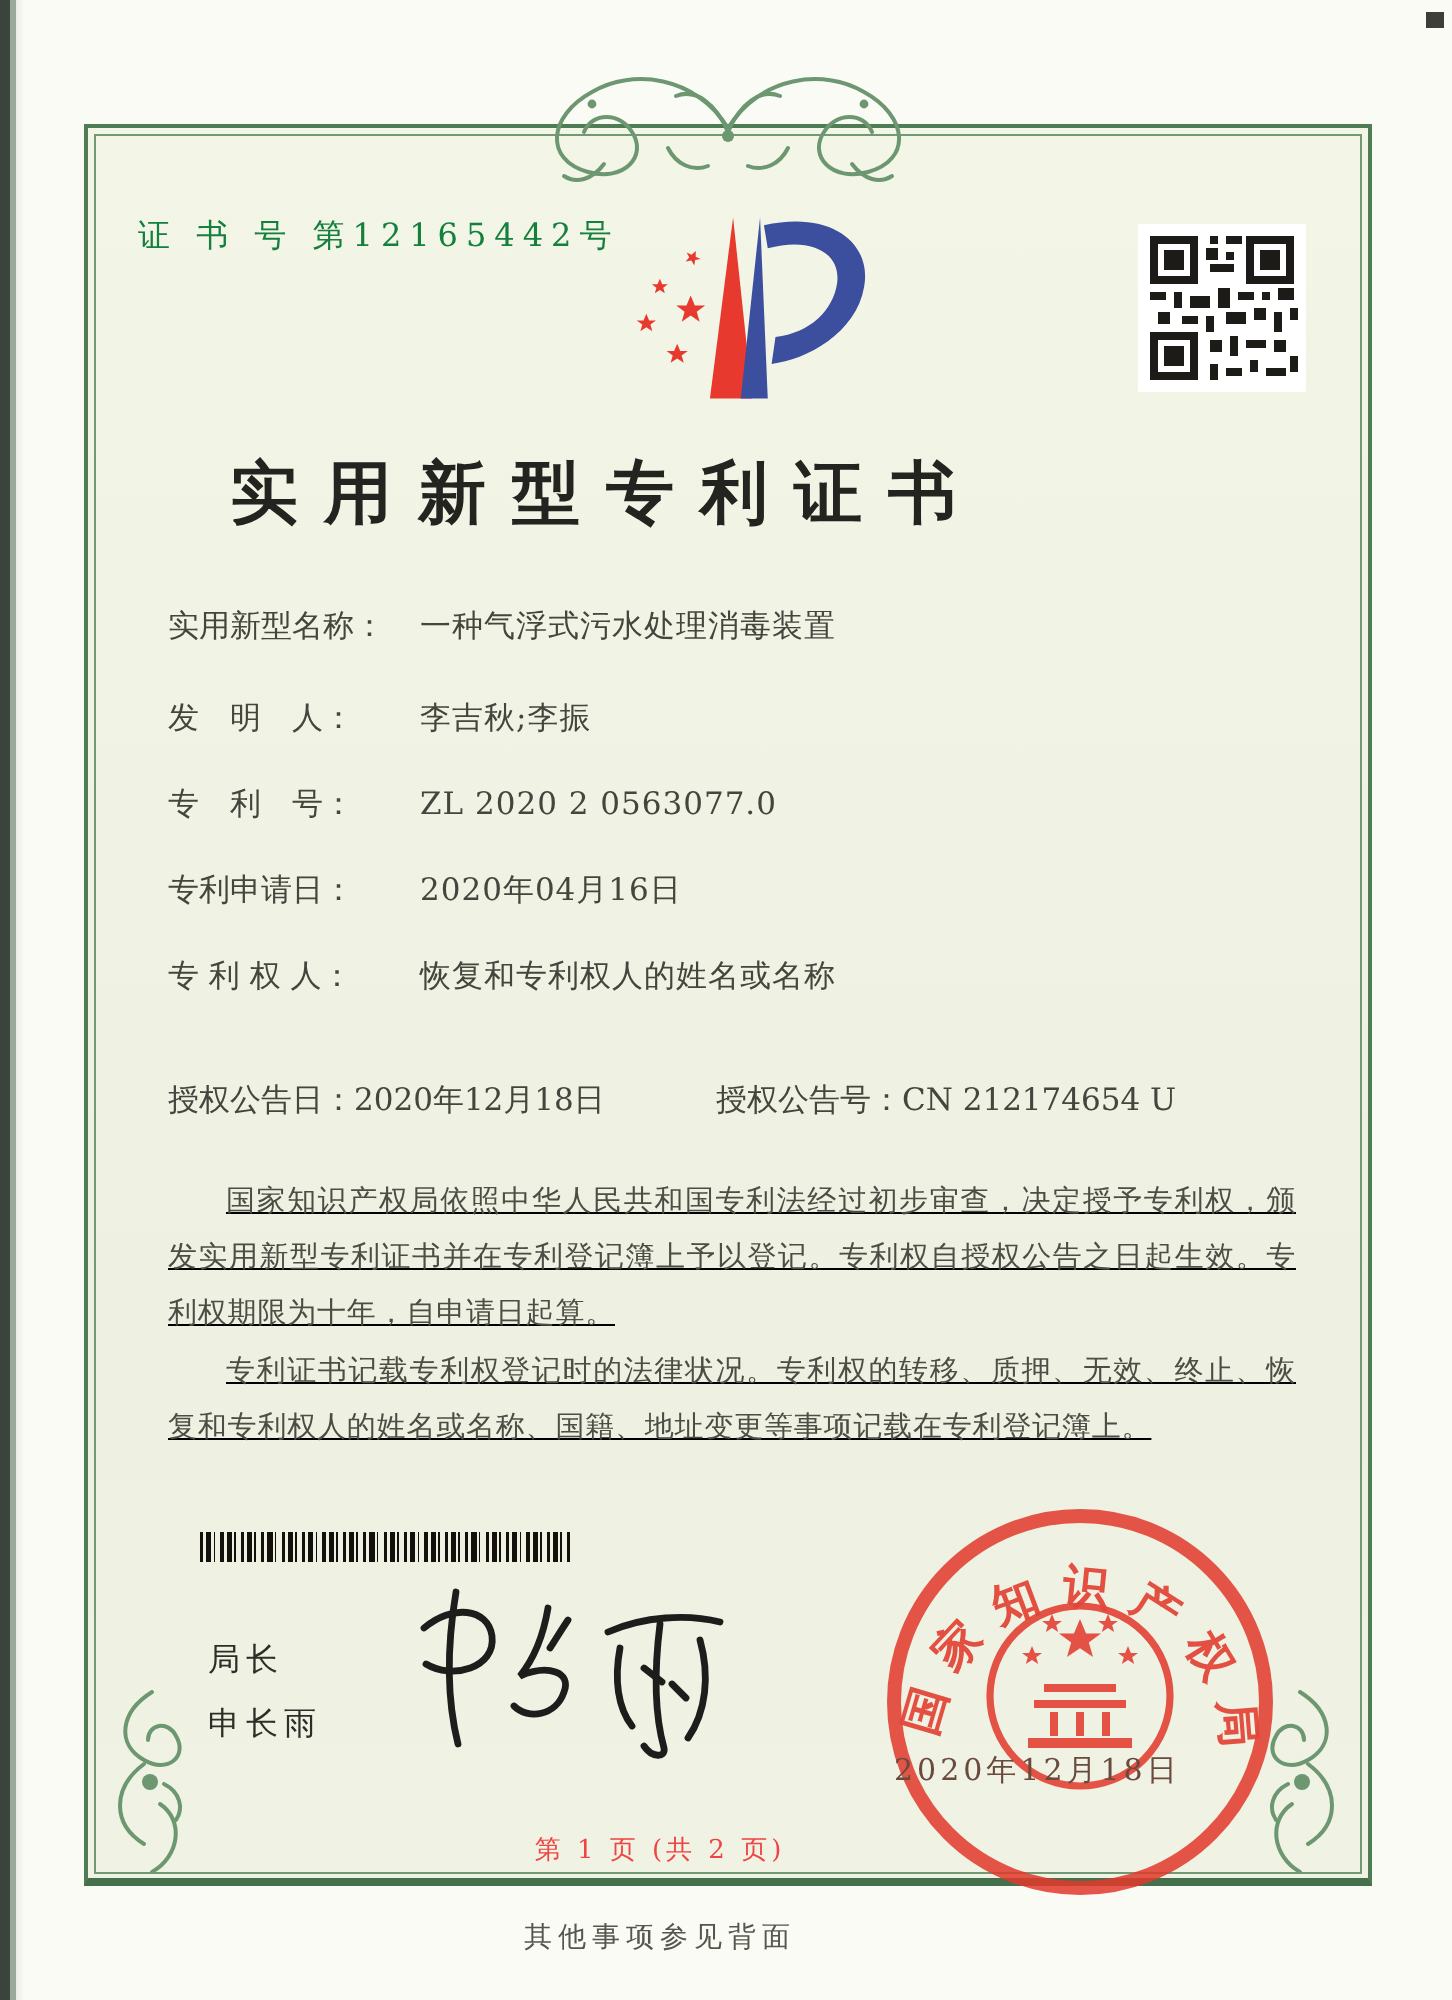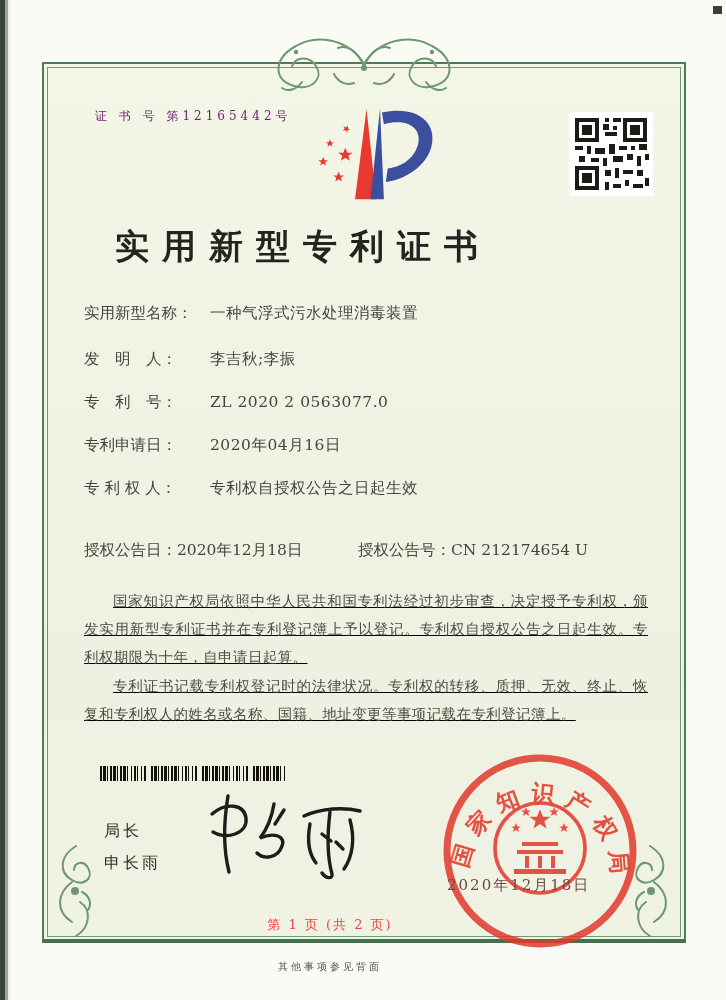--- a/index.html
+++ b/index.html
@@ -11,21 +11,21 @@
   .scan-edge{position:absolute;left:0;top:0;width:12px;height:100%;
     background:linear-gradient(90deg,#3a443c 0 5px,#9aa89c 5px 8px,rgba(180,190,180,.25) 8px,transparent);}
   .scan-dot{position:absolute;right:4px;top:6px;width:9px;height:8px;background:#3d3d39;}
   .frame{
     position:absolute;left:42px;top:62px;width:644px;height:881px;
     border:2px solid #4e7d55;border-bottom:4px solid #44704b;
     background:linear-gradient(180deg,#f3f5e7,#eef0e1 70%,#f0f2e3);
     box-sizing:border-box;
   }
   .frame-inner{position:absolute;left:3px;top:3px;right:3px;bottom:2px;border:1px solid #6f9a74;}
-  .certno{position:absolute;left:95px;top:108px;font-size:12px;letter-spacing:4px;color:#701a75;}
+  .certno{position:absolute;left:69px;top:108px;font-size:16px;letter-spacing:4px;color:#15803d;}
   .logo{position:absolute;left:295px;top:101px;width:145px;height:106px;}
   .qr{position:absolute;left:569px;top:112px;width:84px;height:84px;background:#fff;}
   .title{position:absolute;left:0;width:606px;top:224px;text-align:center;
     font-size:34px;font-weight:bold;letter-spacing:13px;color:#23231f;}
   .field-row{position:absolute;left:84px;width:570px;font-size:15.5px;color:#45453e;white-space:nowrap;}
   .field-label{display:inline-block;min-width:126px;}
   .field-value{letter-spacing:.5px;}
   .grant-pair2{position:absolute;left:274px;top:0;}
   .body-text{position:absolute;left:84px;top:588px;width:564px;text-decoration:underline;}
   .body-text p{margin:0 0 2px 0;text-indent:2em;font-size:14.5px;line-height:1.92;
@@ -34,21 +34,21 @@
     background:repeating-linear-gradient(90deg,#14110d 0 1.6px,transparent 1.6px 3.1px,
       #14110d 3.1px 5.7px,transparent 5.7px 6.8px,#14110d 6.8px 7.6px,transparent 7.6px 10.2px);}
   .signer{position:absolute;left:104px;top:815px;font-size:16px;color:#2e2e29;
     letter-spacing:3px;line-height:2.0;font-family:Liberation Serif, serif;}
   .signature{position:absolute;left:198px;top:780px;width:195px;height:112px;}
   .seal{position:absolute;left:437px;top:748px;width:206px;height:206px;opacity:.93;}
   .seal-date{position:absolute;left:447px;top:876px;font-size:15px;color:#6a4a3e;letter-spacing:2px;}
   .pageno{position:absolute;left:245px;top:916px;width:170px;text-align:center;
     font-size:13px;color:#ef4444;letter-spacing:2px;}
   .backnote{position:absolute;left:230px;top:960px;width:200px;text-align:center;
-    font-size:10px;color:#56564d;letter-spacing:3px;}
+    font-size:14px;color:#56564d;letter-spacing:3px;}
   .ornament-top{position:absolute;left:238px;top:28px;width:252px;height:68px;}
   .corner{position:absolute;top:842px;width:58px;height:98px;}
   .corner.left{left:46px;}
   .corner.right{left:622px;transform:scaleX(-1);}
 </style>
 </head>
 <body>
 
 <div class="page">
   <div class="scan-edge"></div>
@@ -163,21 +163,21 @@
   <div class="field-row" style="top:349px">
     <span class="field-label">发　明　人：</span><span class="field-value">李吉秋;李振</span>
   </div>
   <div class="field-row" style="top:392px">
     <span class="field-label">专　利　号：</span><span class="field-value">ZL 2020 2 0563077.0</span>
   </div>
   <div class="field-row" style="top:435px">
     <span class="field-label">专利申请日：</span><span class="field-value">2020年04月16日</span>
   </div>
   <div class="field-row" style="top:478px">
-    <span class="field-label">专 利 权 人：</span><span class="field-value">专利权自授权公告之日起生效</span>
+    <span class="field-label">专 利 权 人：</span><span class="field-value">恢复和专利权人的姓名或名称</span>
   </div>
   <div class="field-row" style="top:540px">
     <span>授权公告日：</span><span>2020年12月18日</span>
     <span class="grant-pair2">
       <span>授权公告号：</span><span>CN 212174654 U</span>
     </span>
   </div>
 
   <div class="body-text">
     <p>国家知识产权局依照中华人民共和国专利法经过初步审查，决定授予专利权，颁发实用新型专利证书并在专利登记簿上予以登记。专利权自授权公告之日起生效。专利权期限为十年，自申请日起算。</p>

